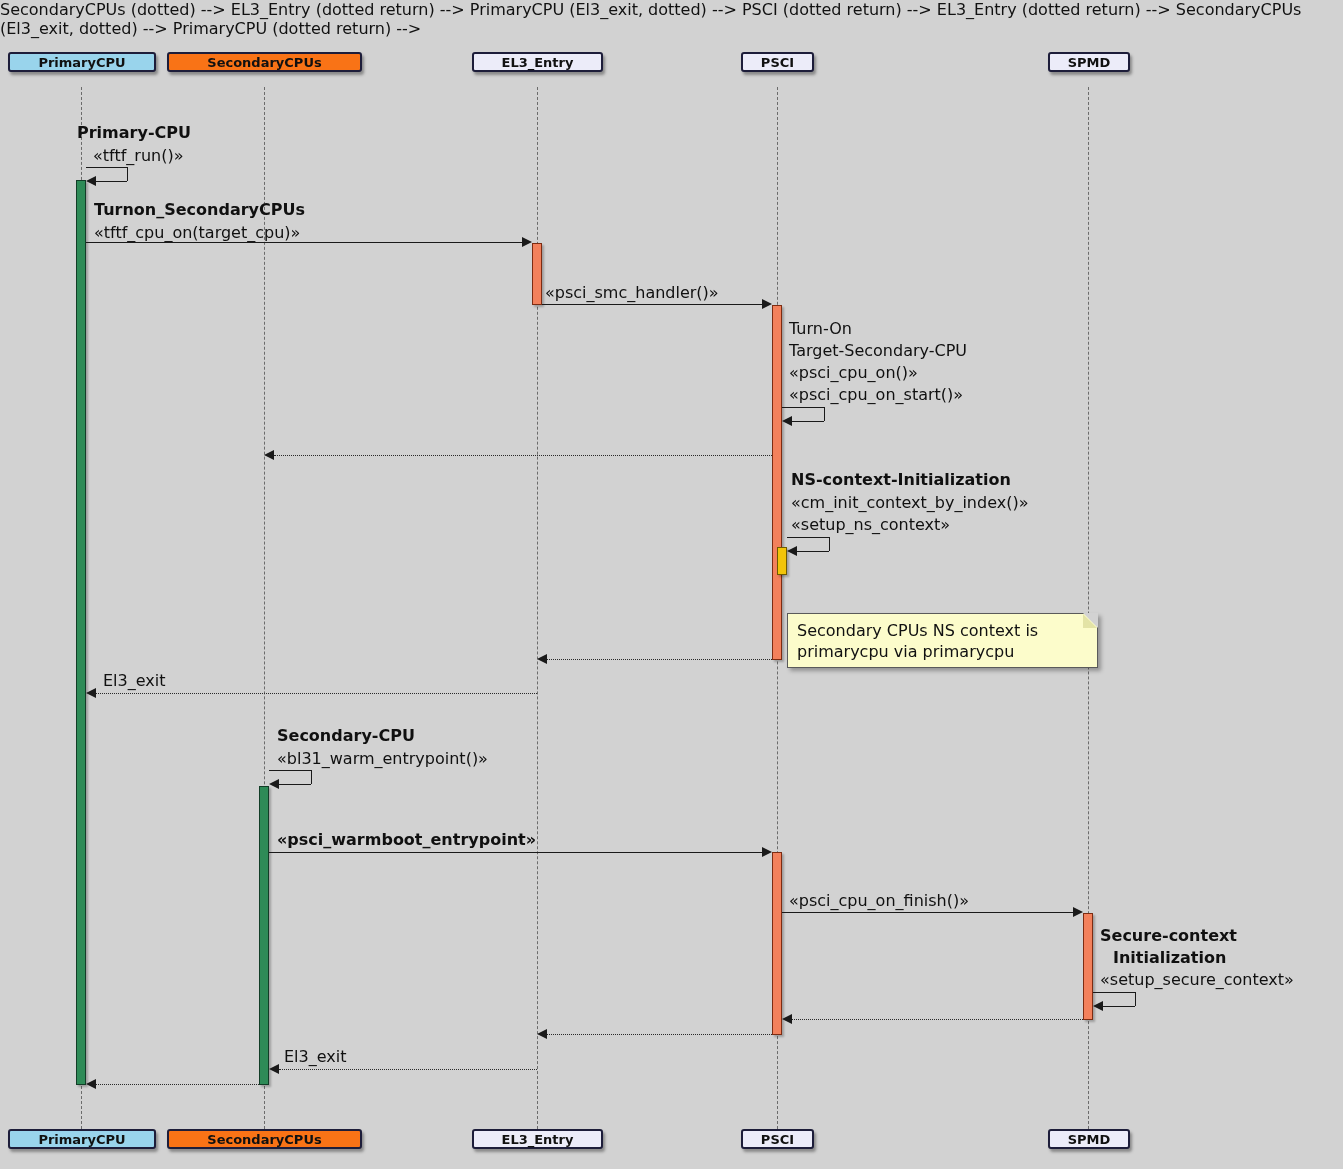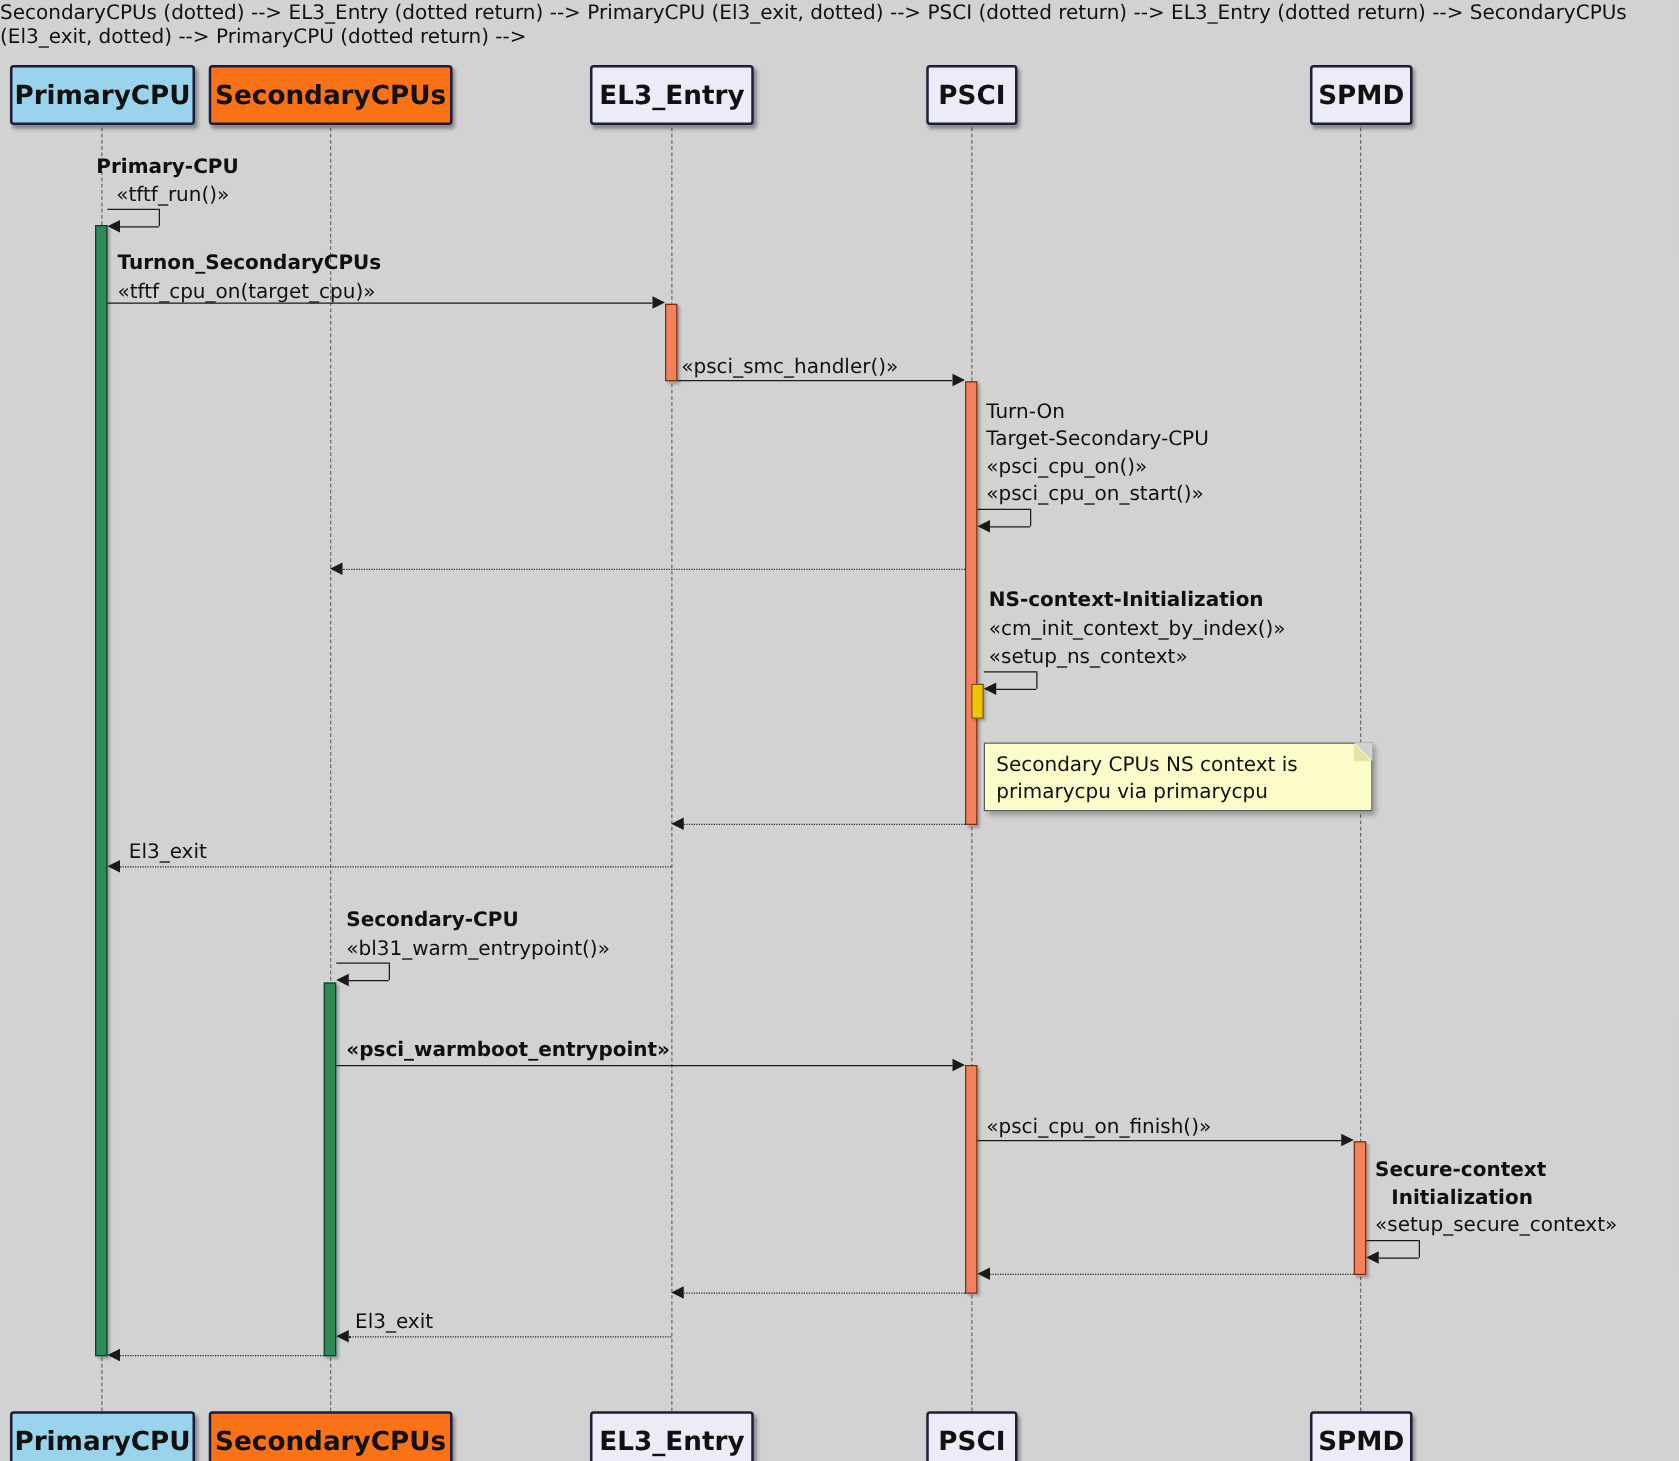--- a/index.html
+++ b/index.html
@@ -15,24 +15,24 @@
   .title {
     position: absolute; left: 0; right: 0; top: 12px;
     text-align: center; font-size: 20px; font-weight: bold;
     text-decoration: underline; text-decoration-thickness: 2px; text-underline-offset: 4px;
   }
   .lifeline {
     position: absolute; width: 0; top: 87px; height: 1042px;
     border-left: 1px dashed #6b6b6b;
   }
   .pbox {
-    position: absolute; height: 48px;
+    position: absolute; height: 20px;
     border: 2px solid #1d1d3a; border-radius: 3px;
     display: flex; align-items: center; justify-content: center;
-    font-weight: bold; font-size: 21px;
+    font-weight: bold; font-size: 13px;
     background: #ECECF9;
     box-shadow: 2px 3px 3px rgba(0,0,0,0.35);
     white-space: nowrap;
   }
   .p-blue   { background: #99D4EC; }
   .p-salmon { background: #f97316; }
   .p-lav    { background: #ECECF9; }
   .act {
     position: absolute; width: 10px;
     background: #2E8B57; border: 1px solid #123d27;
@@ -50,20 +50,21 @@
   .ah { position: absolute; width: 0; height: 0; }
   .ah.r { border-top: 5px solid transparent; border-bottom: 5px solid transparent; border-left: 10px solid #1a1a1a; }
   .ah.l { border-top: 5px solid transparent; border-bottom: 5px solid transparent; border-right: 10px solid #1a1a1a; }
   .note {
     position: absolute;
     background: #FCFCCB;
     border: 1px solid #5a5a5a;
     box-shadow: 3px 3px 4px rgba(0,0,0,0.3);
     font-size: 16px; line-height: 21px;
     padding: 6px 10px 24px 9px;
+    margin-top: 19px;
   }
   .note::before {
     content: ""; position: absolute; top: -1px; right: -1px;
     border-top: 15px solid #d2d2d2; border-left: 15px solid transparent;
   }
   .note::after {
     content: ""; position: absolute; top: 0; right: 0;
     border-bottom: 14px solid #e3e3a6; border-right: 14px solid transparent;
   }
 </style>

